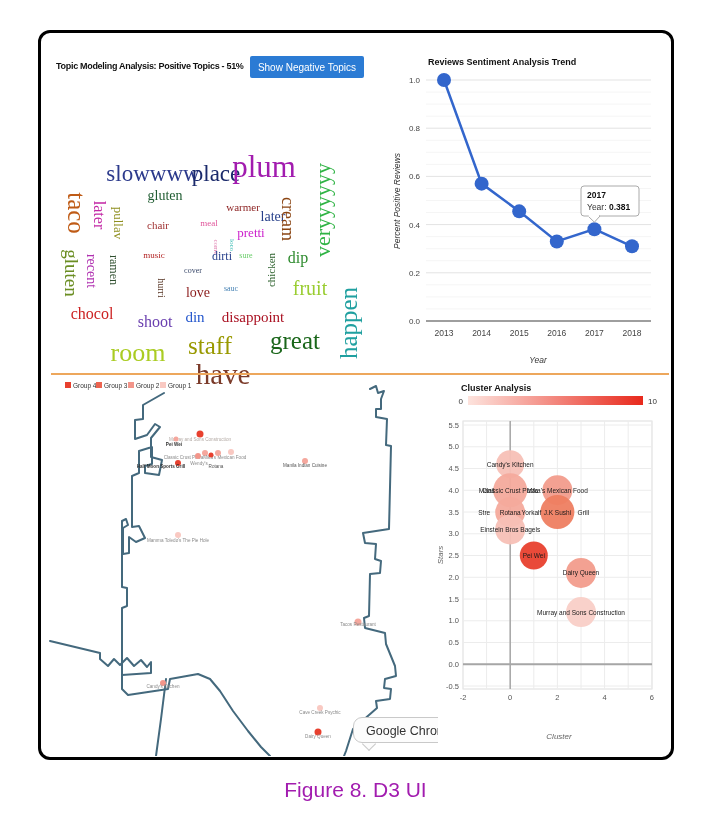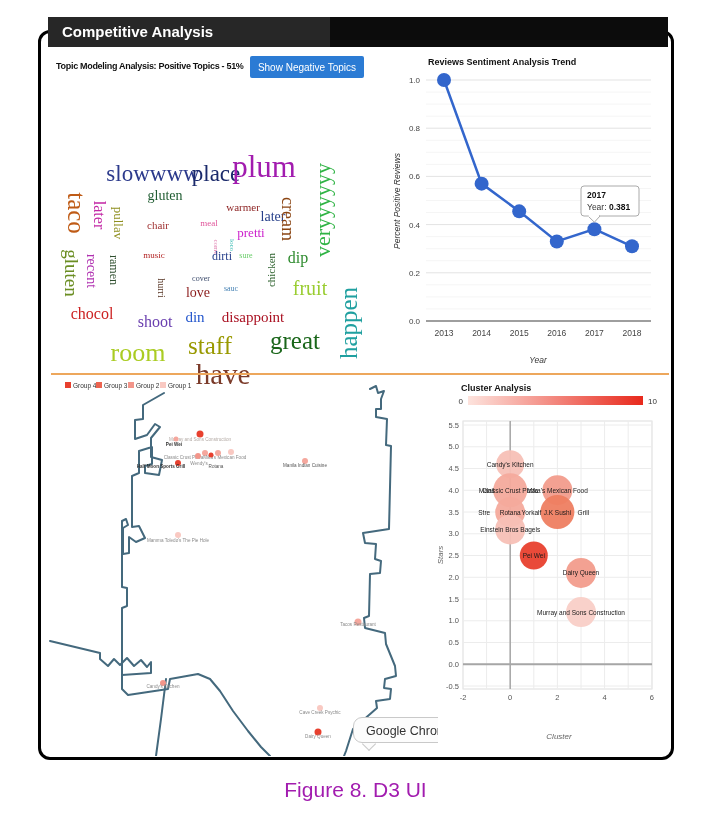--- a/index.html
+++ b/index.html
@@ -27,23 +27,20 @@
   .chrome-tail{position:absolute;left:316px;top:360px;width:9px;height:9px;background:#fcfcfc;
           border-right:1px solid #c9c9c9;border-bottom:1px solid #c9c9c9;transform:rotate(45deg);}
   .caption{position:absolute;left:0;top:778px;width:711px;text-align:center;font-size:21px;color:#a21caf;}
   svg text{font-family:"Liberation Sans",sans-serif;}
 </style>
 </head>
 <body>
 
 <div class="page">
 
-  <div class="header">
-    <div class="header-title">Competitive Analysis</div>
-  </div>
 
   <div class="panel">
 
     <div class="topic-heading" style="position:absolute;left:15px;top:28px;">Topic Modeling Analysis: Positive Topics - 51%</div>
 
     <button class="btn-neg" style="position:absolute;left:209px;top:23px;">Show Negative Topics</button>
 
     <div class="wordcloud" style="left:12px;top:108px;">
         <span class="word" style="left: 100px; top: 32px; font-size: 23px; color: rgb(44, 58, 140); transform: translate(-50%, -50%) rotate(0deg);">slowwww</span>
         <span class="word" style="left: 163px; top: 32px; font-size: 23px; color: rgb(27, 42, 107); transform: translate(-50%, -50%) rotate(0deg);">place</span>
@@ -62,21 +59,21 @@
         <span class="word" style="left: 18px; top: 132px; font-size: 19px; color: rgb(107, 142, 35); transform: translate(-50%, -50%) rotate(90deg);">gluten</span>
         <span class="word" style="left: 38px; top: 130px; font-size: 14px; color: rgb(176, 48, 176); transform: translate(-50%, -50%) rotate(90deg);">recent</span>
         <span class="word" style="left: 61px; top: 129px; font-size: 12px; color: rgb(47, 79, 47); transform: translate(-50%, -50%) rotate(90deg);">ramen</span>
         <span class="word" style="left: 101px; top: 114px; font-size: 9px; color: rgb(178, 34, 34); transform: translate(-50%, -50%) rotate(0deg);">music</span>
         <span class="word" style="left: 162px; top: 106px; font-size: 7px; color: rgb(224, 128, 176); transform: translate(-50%, -50%) rotate(90deg);">come</span>
         <span class="word" style="left: 178px; top: 104px; font-size: 7px; color: rgb(32, 178, 170); transform: translate(-50%, -50%) rotate(90deg);">loco</span>
         <span class="word" style="left: 169px; top: 115px; font-size: 12px; color: rgb(39, 64, 139); transform: translate(-50%, -50%) rotate(0deg);">dirti</span>
         <span class="word" style="left: 193px; top: 115px; font-size: 8px; color: rgb(102, 204, 102); transform: translate(-50%, -50%) rotate(0deg);">sure</span>
         <span class="word" style="left: 218px; top: 129px; font-size: 11px; color: rgb(51, 102, 51); transform: translate(-50%, -50%) rotate(-90deg);">chicken</span>
         <span class="word" style="left: 245px; top: 117px; font-size: 16px; color: rgb(46, 139, 46); transform: translate(-50%, -50%) rotate(0deg);">dip</span>
-        <span class="word" style="left: 140px; top: 138px; font-size: 8px; color: rgb(59, 74, 107); transform: translate(-50%, -50%) rotate(0deg); margin-left: 8px;">cover</span>
+        <span class="word" style="left: 140px; top: 130px; font-size: 8px; color: rgb(59, 74, 107); transform: translate(-50%, -50%) rotate(0deg);">cover</span>
         <span class="word" style="left: 108px; top: 147px; font-size: 10px; color: rgb(85, 51, 34); transform: translate(-50%, -50%) rotate(90deg);">hurri</span>
         <span class="word" style="left: 145px; top: 152px; font-size: 14px; color: rgb(139, 26, 26); transform: translate(-50%, -50%) rotate(0deg);">love</span>
         <span class="word" style="left: 178px; top: 148px; font-size: 8px; color: rgb(70, 130, 180); transform: translate(-50%, -50%) rotate(0deg);">sauc</span>
         <span class="word" style="left: 257px; top: 147px; font-size: 20px; color: rgb(154, 205, 50); transform: translate(-50%, -50%) rotate(0deg);">fruit</span>
         <span class="word" style="left: 39px; top: 173px; font-size: 16px; color: rgb(204, 34, 34); transform: translate(-50%, -50%) rotate(0deg);">chocol</span>
         <span class="word" style="left: 102px; top: 181px; font-size: 16px; color: rgb(106, 63, 175); transform: translate(-50%, -50%) rotate(0deg);">shoot</span>
         <span class="word" style="left: 142px; top: 176px; font-size: 15px; color: rgb(34, 85, 204); transform: translate(-50%, -50%) rotate(0deg);">din</span>
         <span class="word" style="left: 200px; top: 176px; font-size: 15px; color: rgb(170, 17, 34); transform: translate(-50%, -50%) rotate(0deg);">disappoint</span>
         <span class="word" style="left: 242px; top: 199px; font-size: 25px; color: rgb(26, 102, 26); transform: translate(-50%, -50%) rotate(0deg);">great</span>
         <span class="word" style="left: 295px; top: 182px; font-size: 25px; color: rgb(32, 160, 160); transform: translate(-50%, -50%) rotate(-90deg);">happen</span>

